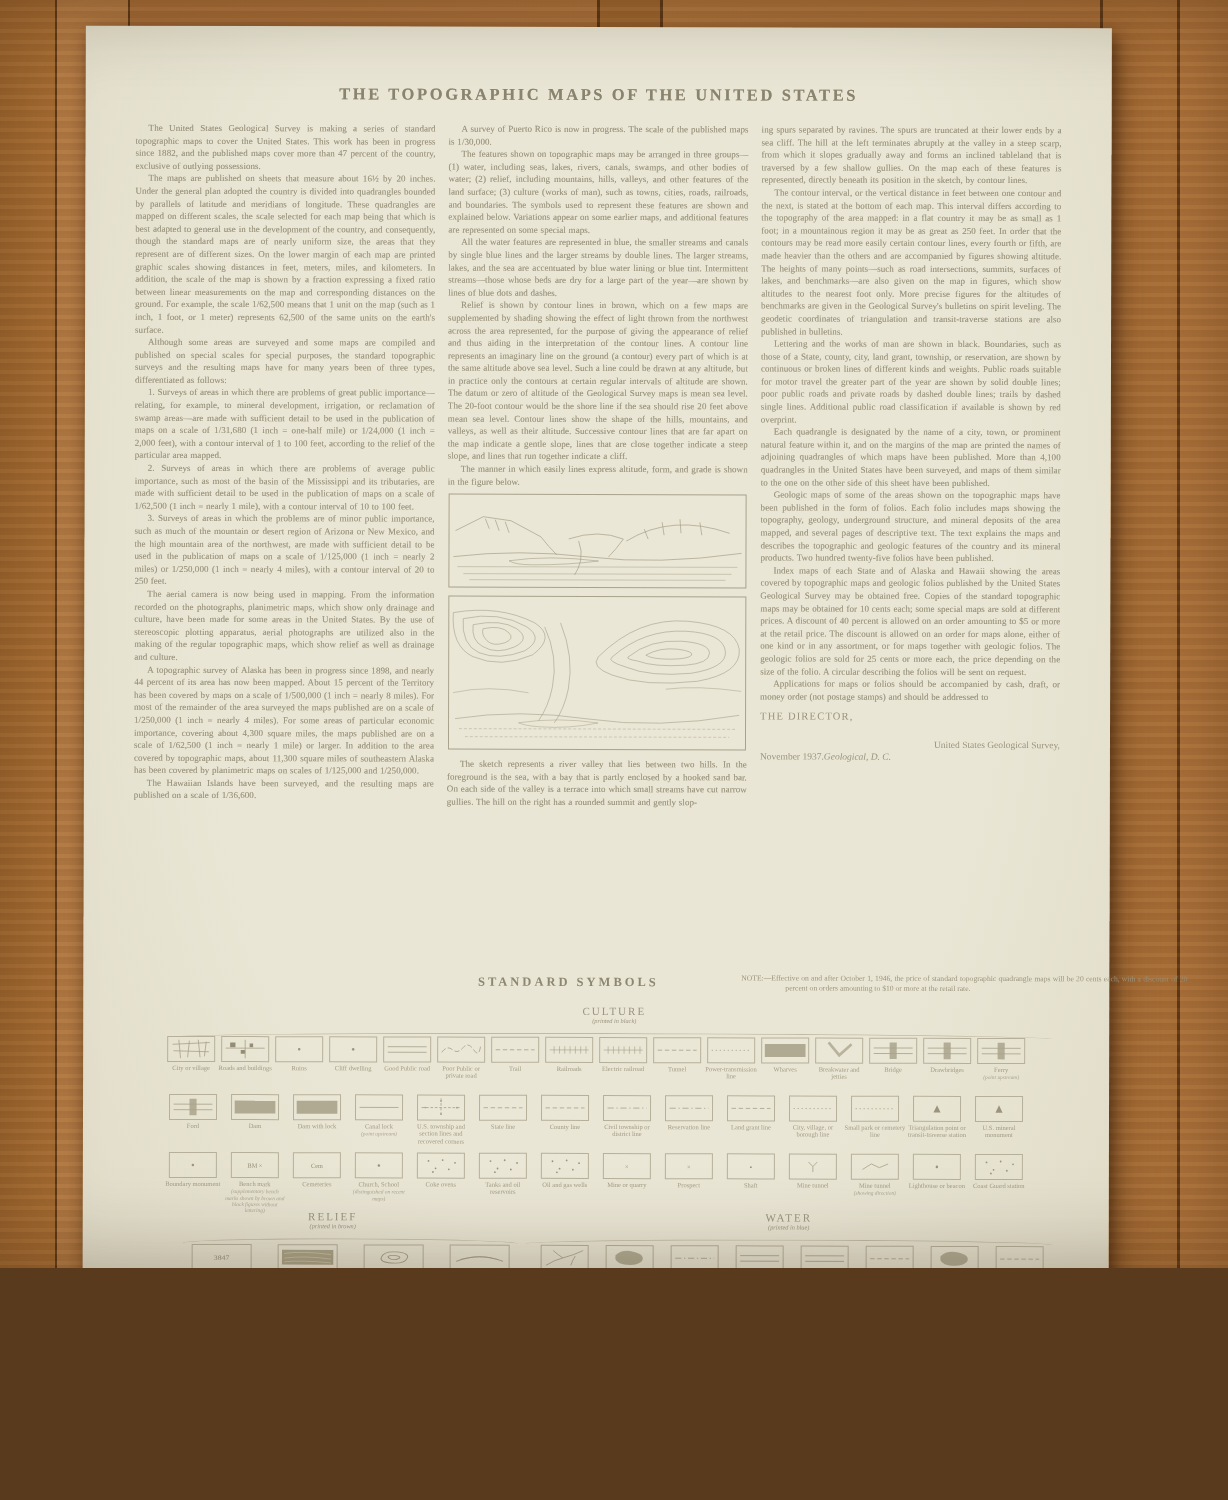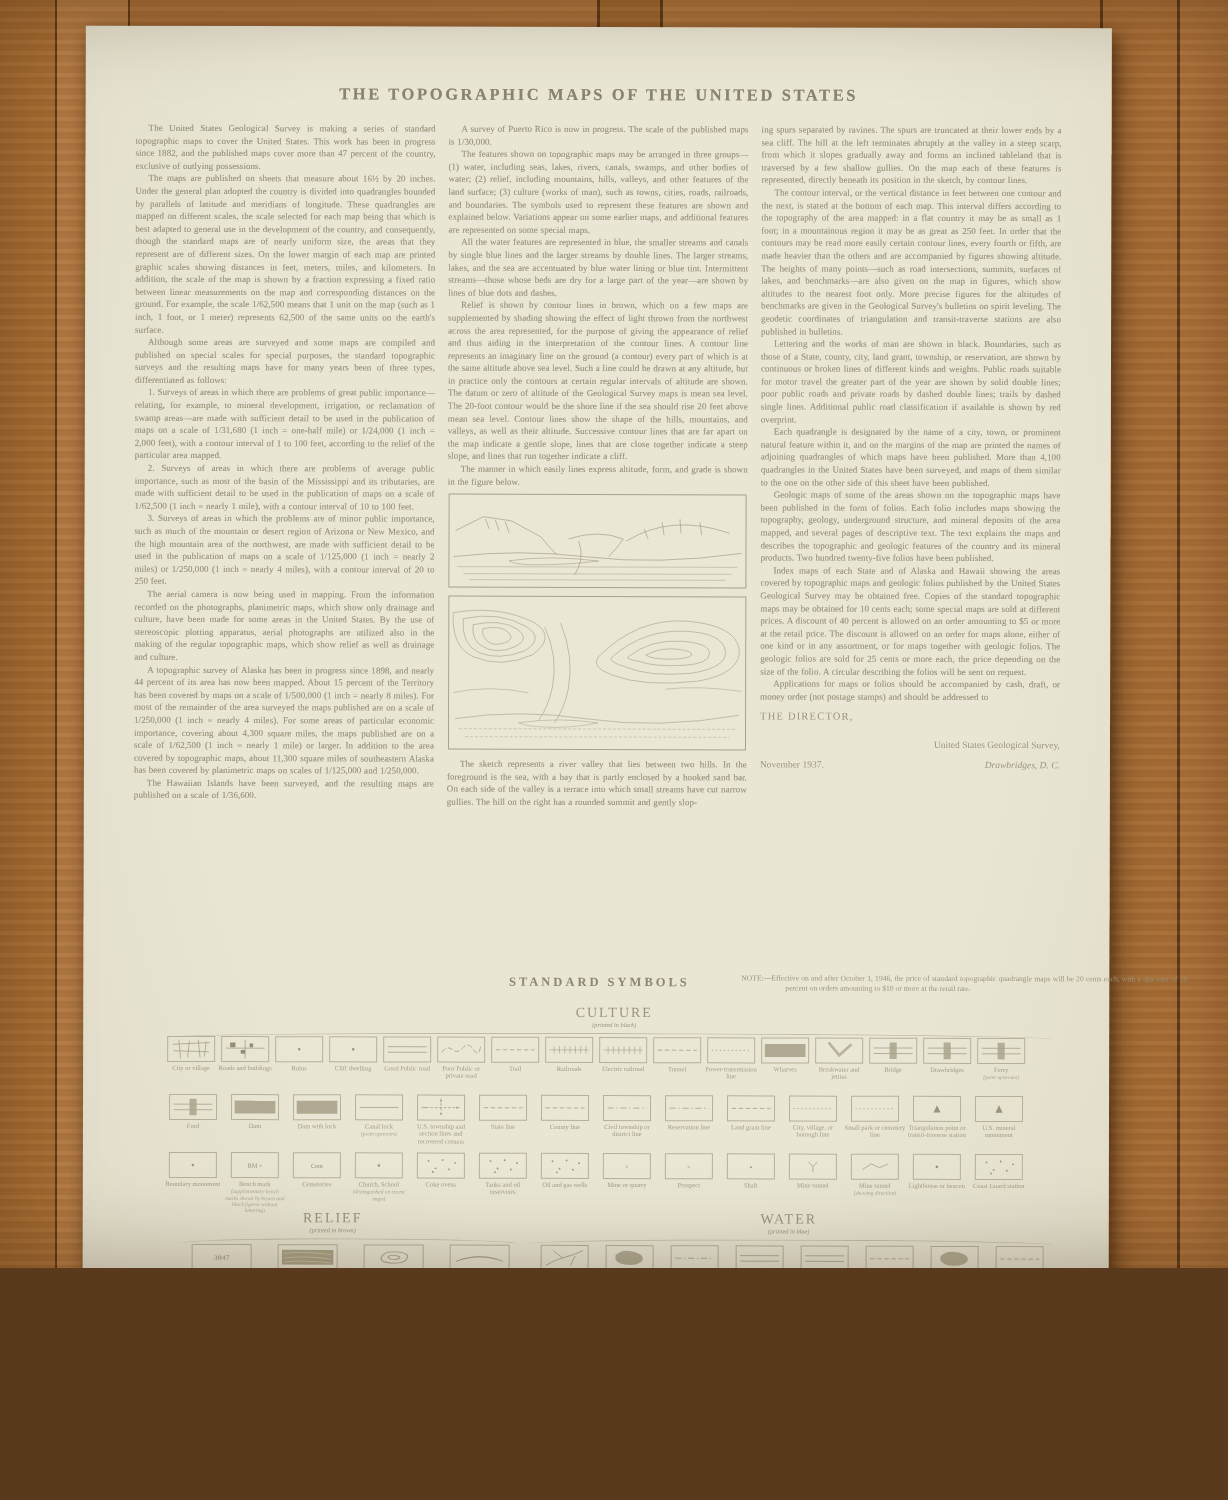--- a/index.html
+++ b/index.html
@@ -31,30 +31,30 @@
     letter-spacing:0.05px;word-spacing:0.4px;color:#9a947d;
     text-shadow:0 0 0.5px rgba(154,148,125,0.55);}
   .col-c3 .para:first-child{text-indent:0;}
   .fig{position:relative;border:1px solid #a8a28c;margin:6px 1px 8px;background:rgba(255,255,255,0.05);}
   .fig svg{display:block;width:100%;height:100%;}
   .fig1{height:92px;}
   .fig2{height:152px;}
   .director{margin-top:8px;font-size:9.5px;color:#9a947d;}
   .director .d1{text-align:left;letter-spacing:1.2px;font-size:10.5px;}
   .director .d2{text-align:right;padding-left:70px;margin-top:18px;}
-  .director .d3{display:flex;justify-content:space-between;margin-top:10px;}
+  .director .d3{display:flex;margin-top:2px;}
   .director .d3 .place{font-style:italic;}
   
   .symbols{position:absolute;left:0;top:946px;width:1026px;height:474px;}
-  .h-standard{position:absolute;left:516px;top:2px;transform:translateX(-50%);
+  .h-standard{position:absolute;left:485px;top:2px;transform:translateX(-50%);
     font-size:12.5px;font-weight:bold;letter-spacing:3px;color:#8d8772;white-space:nowrap;}
   .note{position:absolute;left:612px;top:0;width:402px;font-size:7.6px;line-height:1.3;
     color:#9a947d;padding-left:44px;text-indent:-44px;text-align:justify;margin-left:46px;}
   .sec-h{position:absolute;transform:translateX(-50%);text-align:center;color:#9b9580;white-space:nowrap;}
-  .sec-h .t{font-size:14px;letter-spacing:2px;}
+  .sec-h .t{font-size:11px;letter-spacing:2px;}
   .sec-h .s{font-size:6.3px;font-style:italic;margin-top:0;}
   .h-culture{left:531px;top:32px;}
   .h-relief{left:250px;top:238px;}
   .h-water{left:706px;top:238px;}
   .h-woods{left:528px;top:404px;}
   .brace{position:absolute;height:6px;border-top:1px solid #b6b09a;
     border-radius:100% 100% 0 0 / 10px 10px 0 0;opacity:0.8;}
   .sym-row{position:absolute;display:flex;justify-content:center;align-items:flex-start;}
   .row-c1{left:0;top:64px;width:1026px;}
   .row-c2{left:0;top:122px;width:1026px;}
@@ -156,21 +156,21 @@
             <p class="para">Each quadrangle is designated by the name of a city, town, or prominent natural feature within it, and on the margins of the map are printed the names of adjoining quadrangles of which maps have been published. More than 4,100 quadrangles in the United States have been surveyed, and maps of them similar to the one on the other side of this sheet have been published.</p>
             <p class="para">Geologic maps of some of the areas shown on the topographic maps have been published in the form of folios. Each folio includes maps showing the topography, geology, underground structure, and mineral deposits of the area mapped, and several pages of descriptive text. The text explains the maps and describes the topographic and geologic features of the country and its mineral products. Two hundred twenty-five folios have been published.</p>
             <p class="para">Index maps of each State and of Alaska and Hawaii showing the areas covered by topographic maps and geologic folios published by the United States Geological Survey may be obtained free. Copies of the standard topographic maps may be obtained for 10 cents each; some special maps are sold at different prices. A discount of 40 percent is allowed on an order amounting to $5 or more at the retail price. The discount is allowed on an order for maps alone, either of one kind or in any assortment, or for maps together with geologic folios. The geologic folios are sold for 25 cents or more each, the price depending on the size of the folio. A circular describing the folios will be sent on request.</p>
             <p class="para">Applications for maps or folios should be accompanied by cash, draft, or money order (not postage stamps) and should be addressed to</p>
           </div>
         <div class="director">
           <div class="d1">THE DIRECTOR,</div>
           <div class="d2">United States Geological Survey,</div>
           <div class="d3">
             <span>November 1937.</span>
-            <span class="place">Drawbridges, D. C.</span>
+            <span class="place">Geological, D. C.</span>
           </div>
         </div>
       </div>
     </div>
 
     <div class="symbols">
       <div class="h-standard">STANDARD SYMBOLS</div>
       <div class="note">NOTE:—Effective on and after October 1, 1946, the price of standard topographic quadrangle maps will be 20 cents each, with a discount of 20 percent on orders amounting to $10 or more at the retail rate.</div>
 
       <div class="sec-h h-culture">

